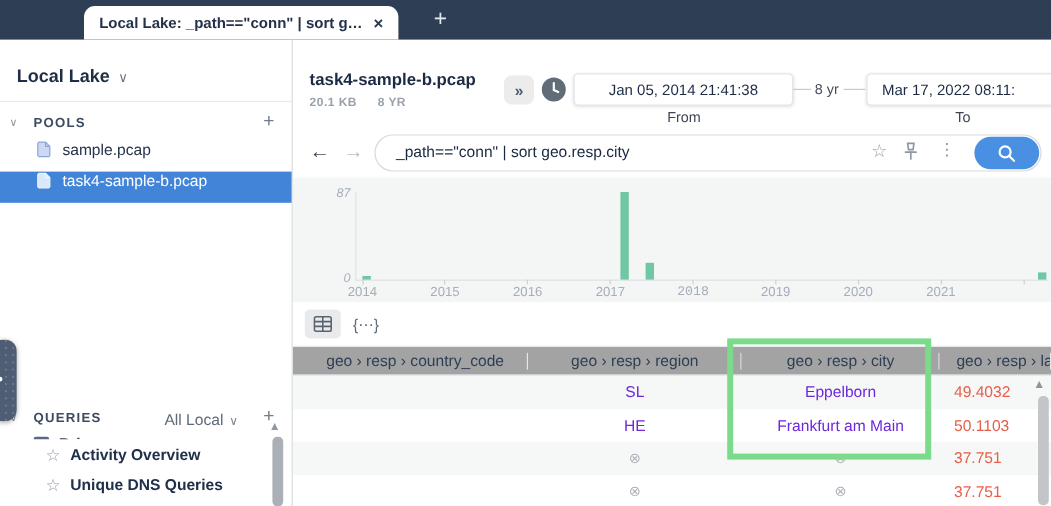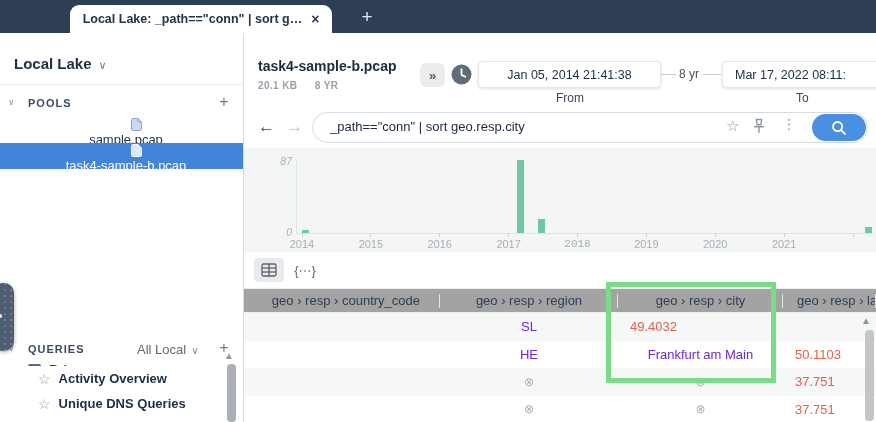--- a/index.html
+++ b/index.html
@@ -23,21 +23,21 @@
 
   .section-row{position:absolute;left:0;width:243px;height:24px;}
   .sec-chev{position:absolute;left:8px;top:5px;font-size:9px;color:#8b95a1;}
   .sec-label{position:absolute;left:28px;top:5px;font-size:11px;font-weight:700;
              letter-spacing:1px;color:#3c4c60;}
   .sec-plus{position:absolute;left:214px;top:1px;font-size:16px;color:#707c8a;width:20px;text-align:center;}
   .queries-scope{position:absolute;left:137px;top:4px;font-size:13px;color:#5f6a77;}
   .queries-scope .chev{font-size:10px;color:#7b8693;margin-left:5px;}
 
   .pools-list{position:absolute;left:0;top:117px;width:243px;}
-  .pool-item{position:relative;height:26px;display:flex;align-items:center;flex-direction:column;}
+  .pool-item{position:relative;height:26px;display:flex;}
   .pool-icon{margin-left:30px;display:flex;}
   .pool-label{margin-left:9px;font-size:13px;color:#24344b;}
   .pool-item .doc{fill:#cdd9f0;stroke:#8aa5d8;stroke-width:1;}
   .pool-item .fold{stroke:#8aa5d8;stroke-width:1;}
   .pool-item.selected{background:#4285d8;}
   .pool-item.selected .pool-label{color:#fff;}
   .pool-item.selected .doc{fill:#d9e8fa;stroke:#eef5fd;}
   .pool-item.selected .fold{stroke:#eef5fd;}
 
   .queries-list{position:absolute;left:0;top:366px;width:225px;}
@@ -308,20 +308,21 @@
           <span class="hlabel">geo › resp › city</span>
         </div>
         <div class="hcell clip-right" style="width: 93px;">
           <span class="hlabel">geo › resp › latitude</span>
         </div>
       </div>
     <div>
         <div class="trow odd">
           <div class="tcell t-empty" style="width: 196px;"></div>
           <div class="tcell t-string" style="width: 178px;">SL</div>
+          <div class="tcell t-string" style="width: 165px;">Eppelborn</div>
           <div class="tcell t-number left" style="width: 93px;">49.4032</div>
         </div>
         <div class="trow">
           <div class="tcell t-empty" style="width: 196px;"></div>
           <div class="tcell t-string" style="width: 178px;">HE</div>
           <div class="tcell t-string" style="width: 165px;">Frankfurt am Main</div>
           <div class="tcell t-number left" style="width: 93px;">50.1103</div>
         </div>
         <div class="trow odd">
           <div class="tcell t-empty" style="width: 196px;"></div>

